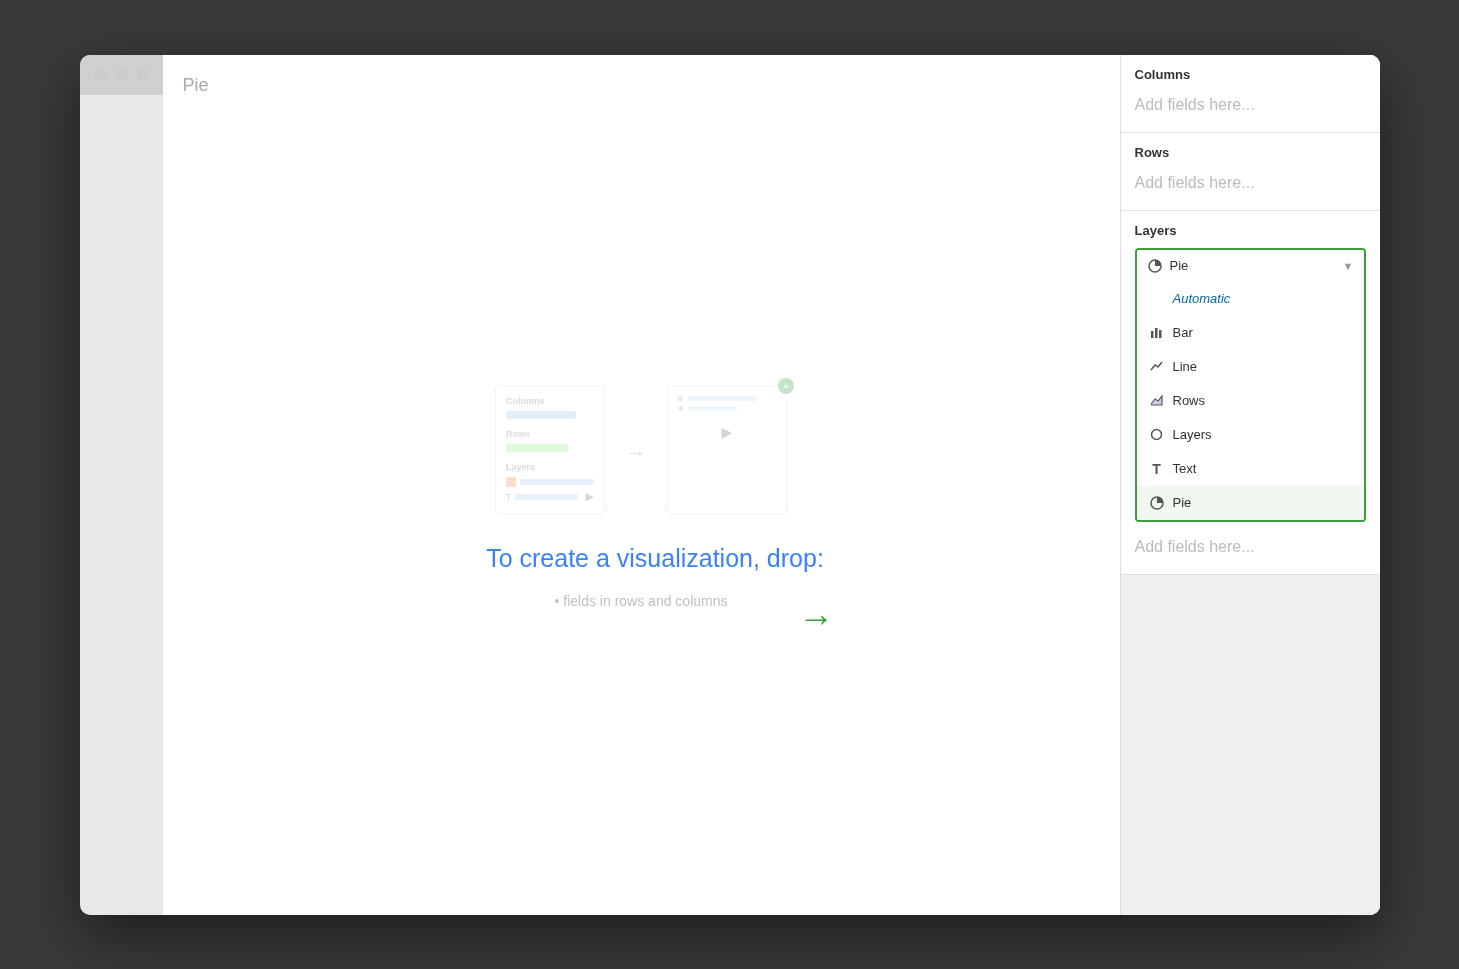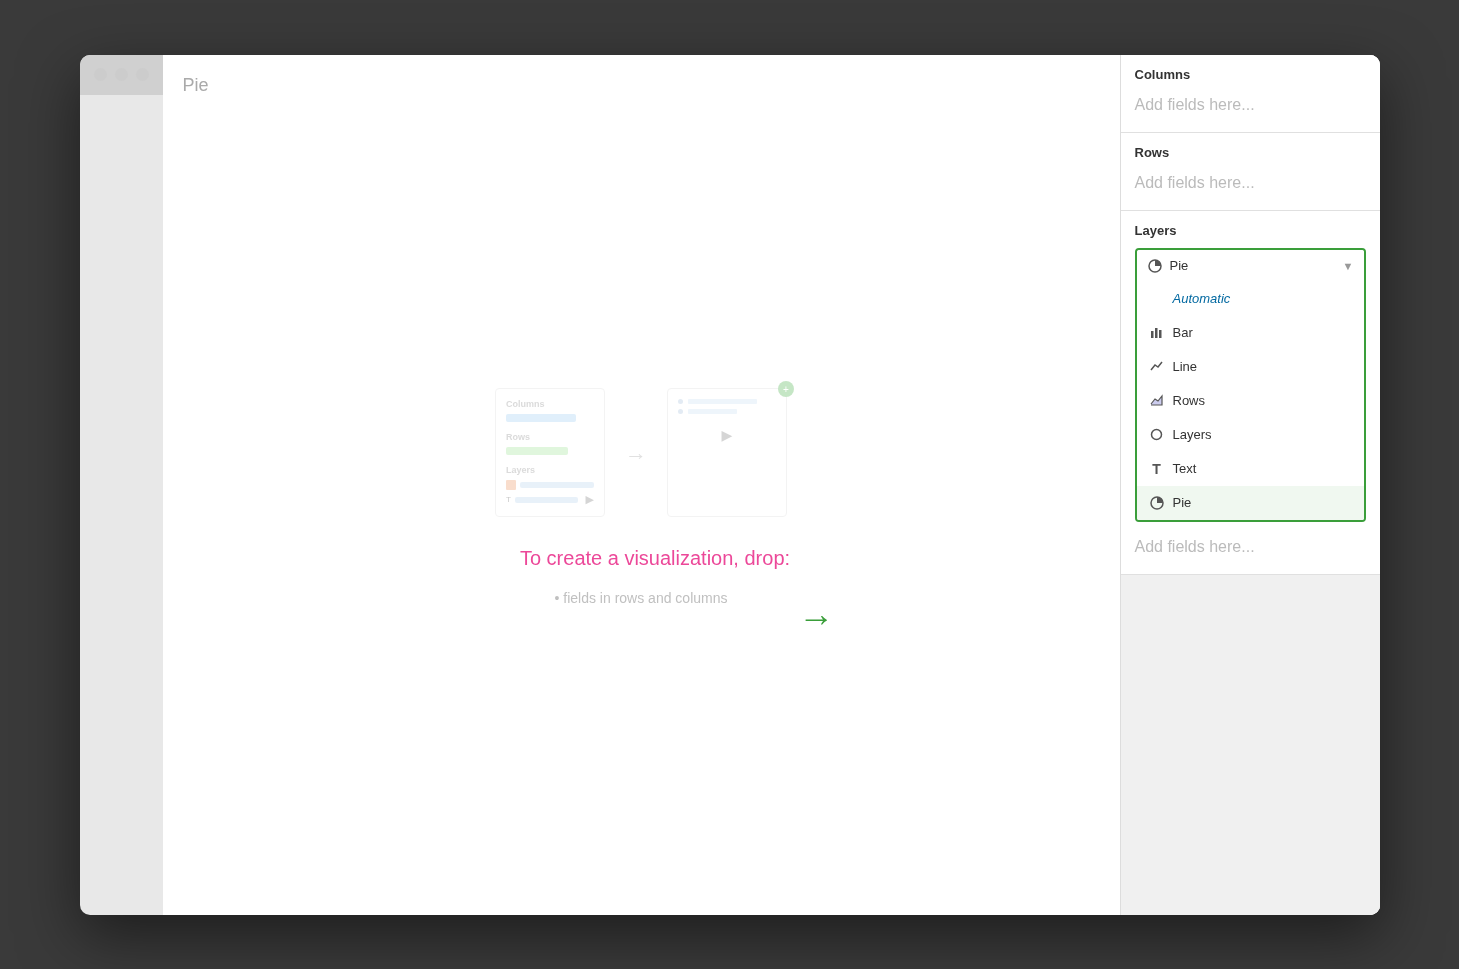--- a/index.html
+++ b/index.html
@@ -192,24 +192,24 @@
       font-size: 8px;
       color: #666;
     }
 
     .hint-text {
       text-align: center;
       color: #bbb;
     }
 
     .hint-title {
-      font-size: 20px;
+      font-size: 25px;
       font-weight: 400;
       margin-bottom: 14px;
-      color: #ec4899;
+      color: #3b82f6;
       margin-left: 28px;
     }
 
     .hint-bullet {
       font-size: 14px;
       color: #c0c0c0;
       line-height: 2;
     }
 
     

